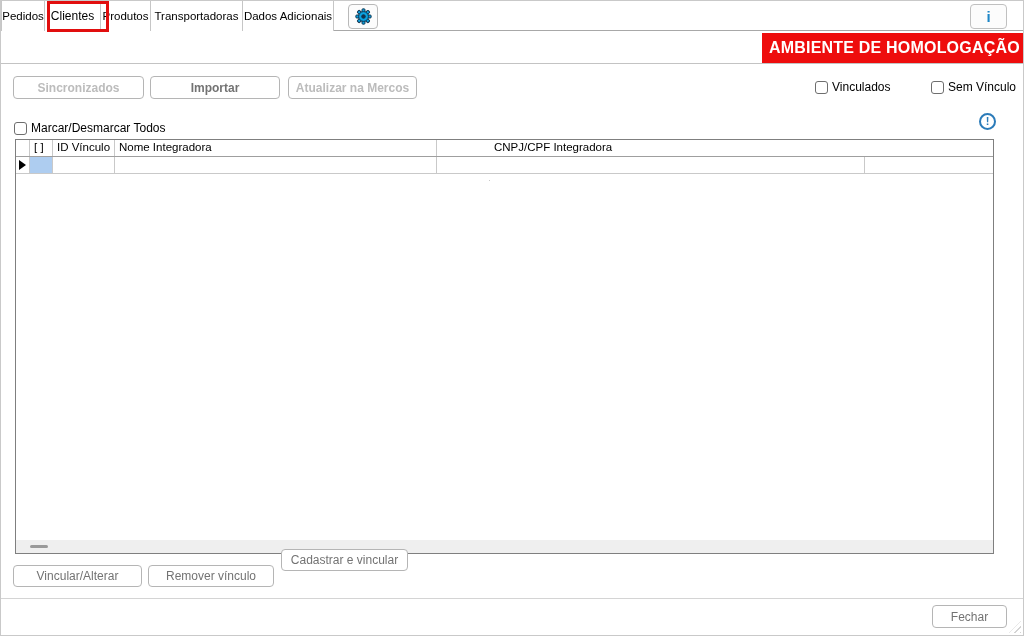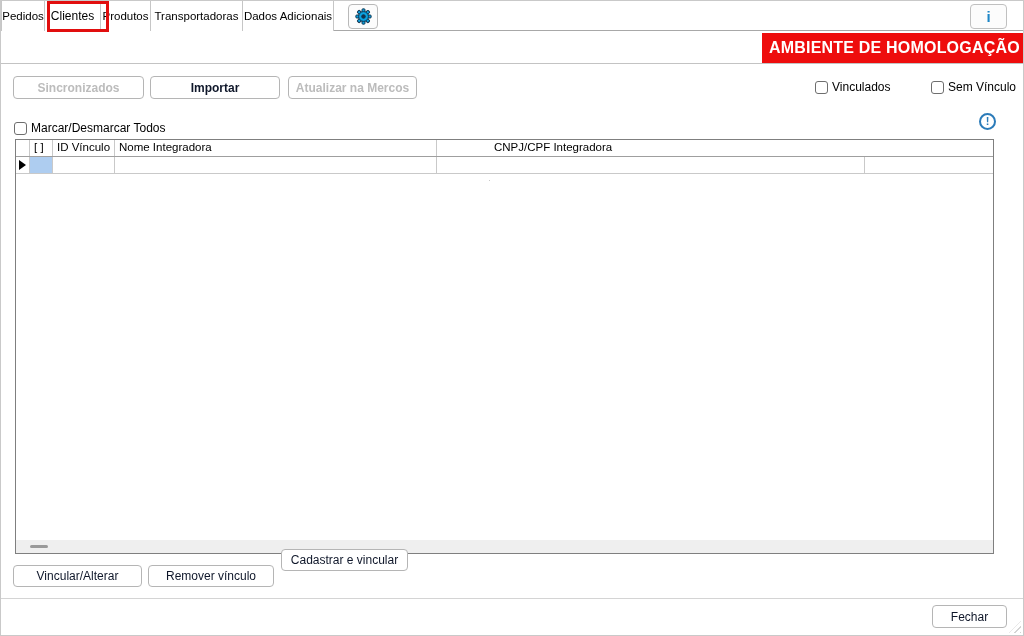--- a/index.html
+++ b/index.html
@@ -24,21 +24,21 @@
               color:#1e87c8; font-weight:bold; font-size:15px; }
 
   
   .banner { position:absolute; left:761px; top:32px; width:263px; height:30px; background:#ee0d0d;
             color:#fff; font-weight:bold; font-size:16px; display:flex; align-items:center; padding-left:7px;
             letter-spacing:0.2px; white-space:nowrap; }
   .sep-top { position:absolute; left:0; top:62px; width:100%; height:1px; background:#c3c3c3; }
 
   
   .btn { position:absolute; height:23px; background:#fff; border:1px solid #b5b5b5; border-radius:4px;
-         display:flex; align-items:center; justify-content:center; font-size:12px; color:#0f172a; }
+         display:flex; align-items:center; justify-content:center; font-size:12px; color:#737373; }
   .btn.bold { font-weight:bold; }
   .btn.disabled { color:#bcbcbc; }
   .filter-input { position:absolute; left:613px; top:76px; width:203px; height:21px;
                   border:1px solid #a6a6a6; font-family:"Liberation Sans",sans-serif; font-size:12px;
                   padding:0 4px; color:#333; outline:none; }
   .filter-input::placeholder { color:#9a9a9a; }
   .check-row { position:absolute; display:flex; align-items:center; gap:4px; height:14px; }
   .checkbox { width:13px; height:13px; background:#fff; border:1px solid #6e6e6e; border-radius:3px; flex:0 0 auto; }
   .check-label { font-size:12px; color:#000; white-space:nowrap; }
 

